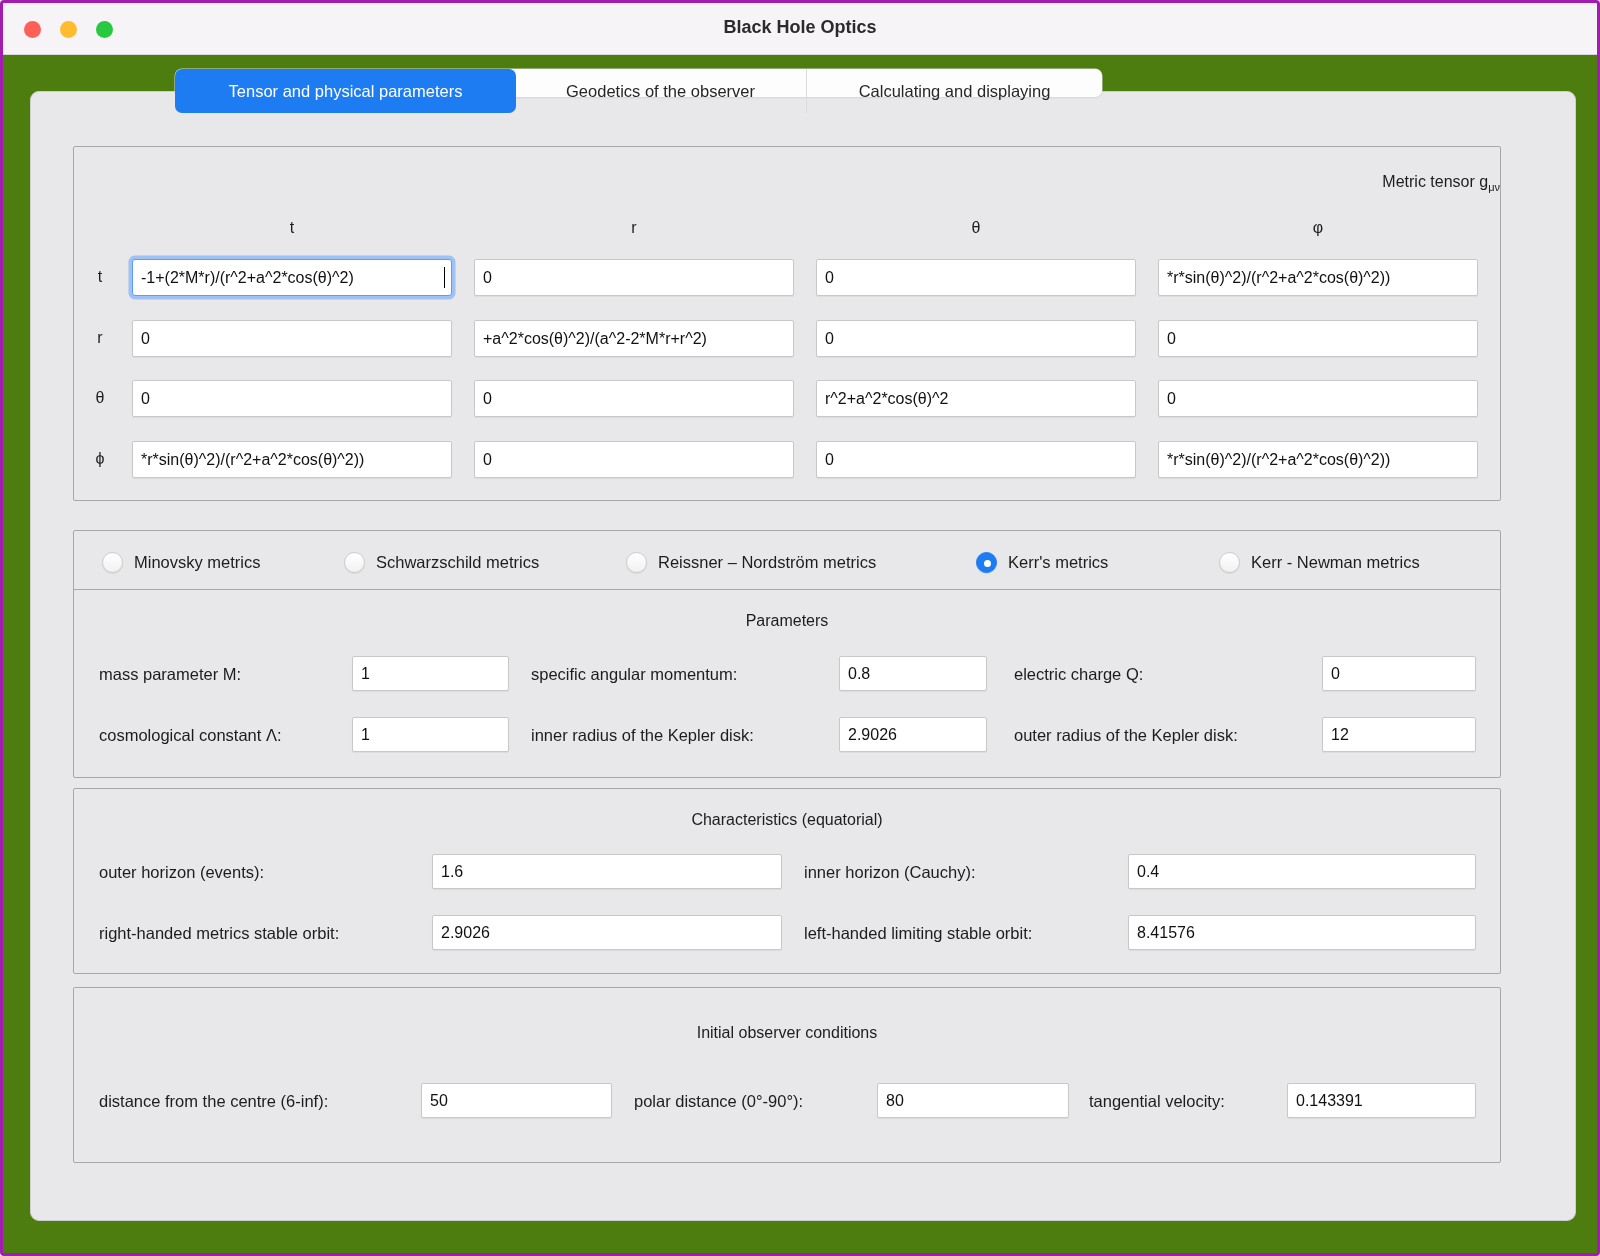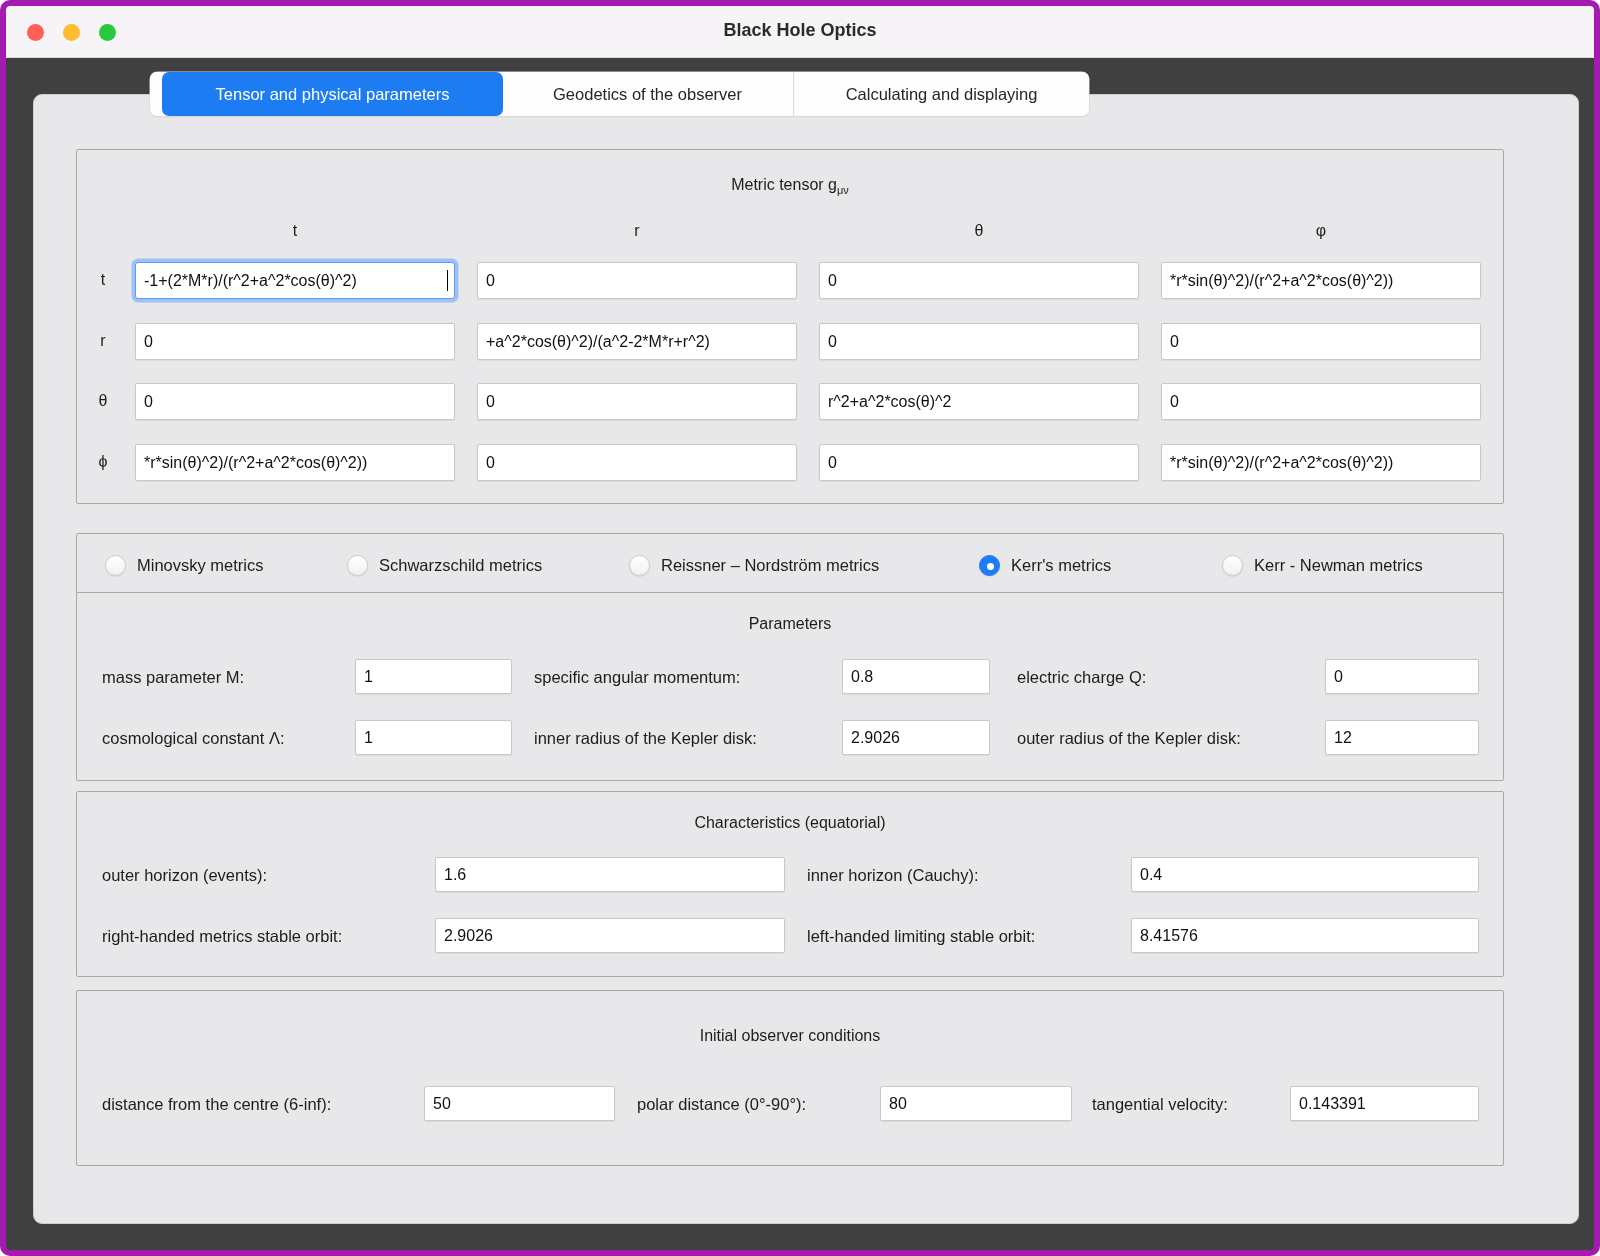--- a/index.html
+++ b/index.html
@@ -6,24 +6,24 @@
   html,body { width:1600px; height:1256px; }
   body {
     font-family:"Liberation Sans","DejaVu Sans",sans-serif;
     background:#ffffff;
     color:#1c1c1c;
     position:relative;
     overflow:hidden;
   }
   .window {
     position:absolute; inset:0;
-    background:#404040;
-    border-radius:10px;
+    background:#4d7c0f;
+    border-radius:4px;
     overflow:hidden;
-    border:6px solid #a21caf;
+    border:3px solid #a21caf;
   }
   
   .titlebar {
     position:absolute; left:0; top:0; width:100%; height:52px;
     background:#f6f4f6;
     border-bottom:1px solid #d9d7da;
   }
   .traffic { position:absolute; top:18px; width:17px; height:17px; border-radius:50%; }
   .traffic.close { left:21px;  background:#ff5f57; }
   .traffic.min   { left:57px;  background:#febc2e; }
@@ -33,26 +33,25 @@
     text-align:center; font-size:18px; font-weight:700; color:#2b2b2b;
   }
   
   .pane {
     position:absolute; left:27px; top:88px; width:1546px; height:1130px;
     background:#e8e7e9;
     border:1px solid #cfcecf;
     border-radius:9px;
   }
   .tabbar {
-    position:absolute; left:144px; top:66px; height:44px;
+    position:absolute; left:172px; top:66px; height:28px;
     display:flex; z-index:5;
     background:#fdfdfd;
     border-radius:7px;
     box-shadow:0 0 0 0.5px #d8d7d8, 0 1px 2px rgba(0,0,0,0.08);
-    padding-left:12px;
   }
   .tab {
     height:44px; display:flex; align-items:center; justify-content:center;
     font-size:16.5px; color:#262626; cursor:default;
     border-right:1px solid #dcdbdc;
   }
   .tab:last-child { border-right:none; }
   .tab.t0 { width:341px; } .tab.t1 { width:292px;text-align:center; }
   .tab.t2 { width:295px; } .tab.t3 { width:313px; }
   .tab.active {
@@ -148,21 +147,21 @@
 
   <div class="pane"></div>
 
   <div class="tabbar">
     <div class="tab t0 active">Tensor and physical parameters</div>
     <div class="tab t1">Geodetics of the observer</div>
     <div class="tab t2">Calculating and displaying</div>
   </div>
 
   <div class="groupbox gb1">
-    <div class="gb-title" style="top:26px;">
+    <div class="gb-title" style="top:26px;text-align:right;">
       <span>Metric tensor g</span><sub class="mt-sub">μν</sub>
     </div>
 
     <div class="col-head ch0">t</div>
     <div class="col-head ch1">r</div>
     <div class="col-head ch2">θ</div>
     <div class="col-head ch3">φ</div>
 
     <div class="row-head rh0">t</div>
     <div class="row-head rh1">r</div>

